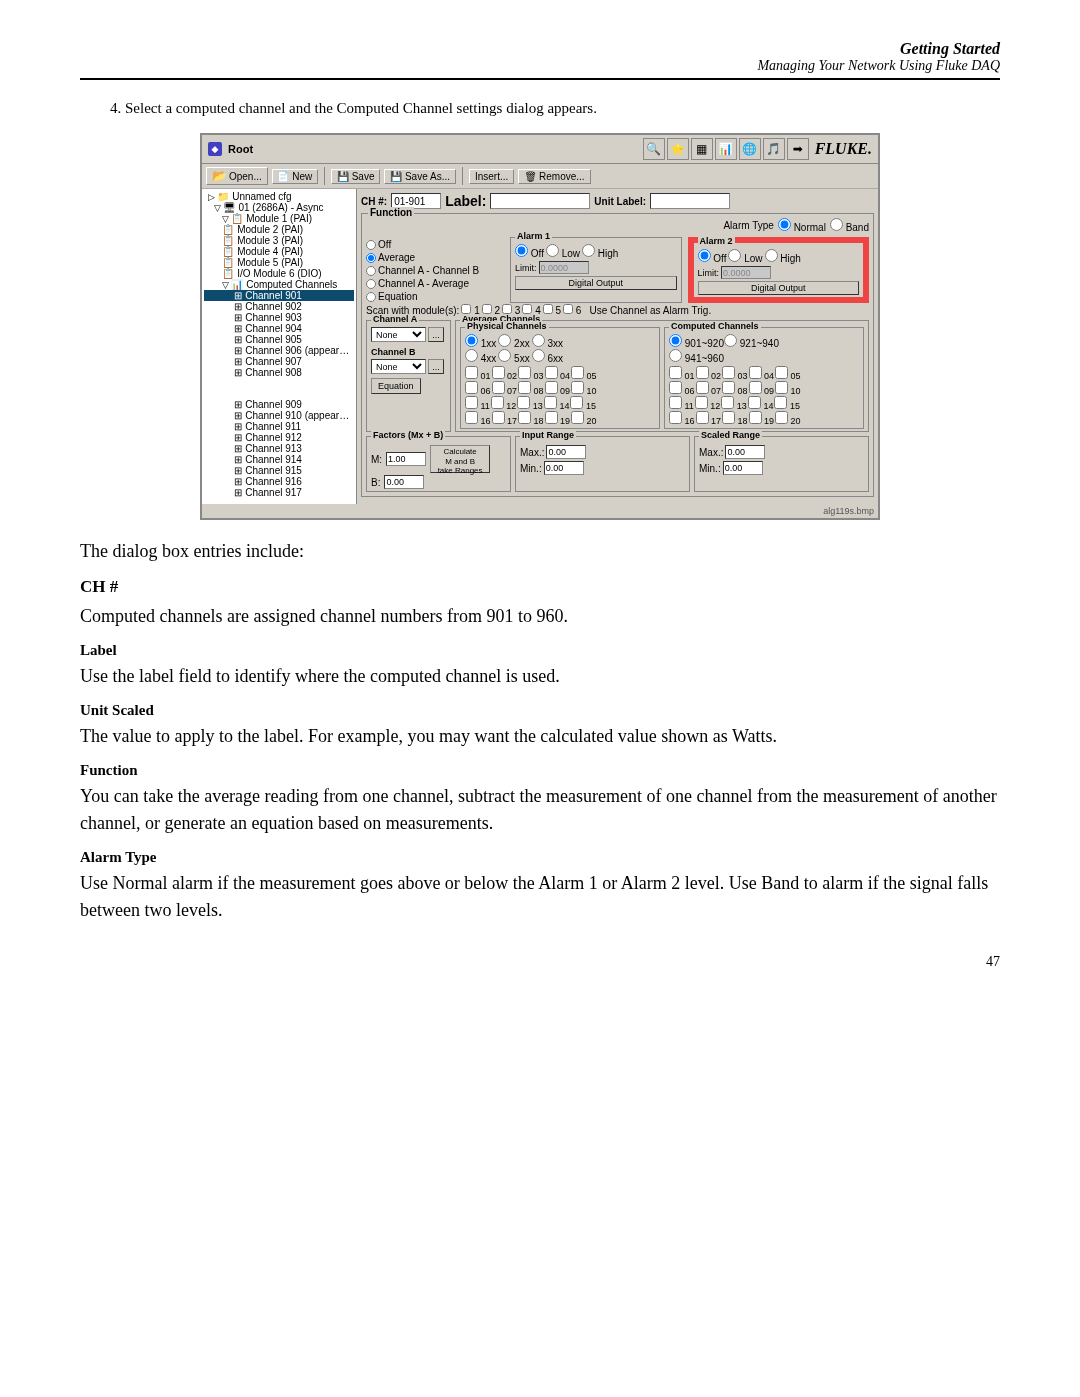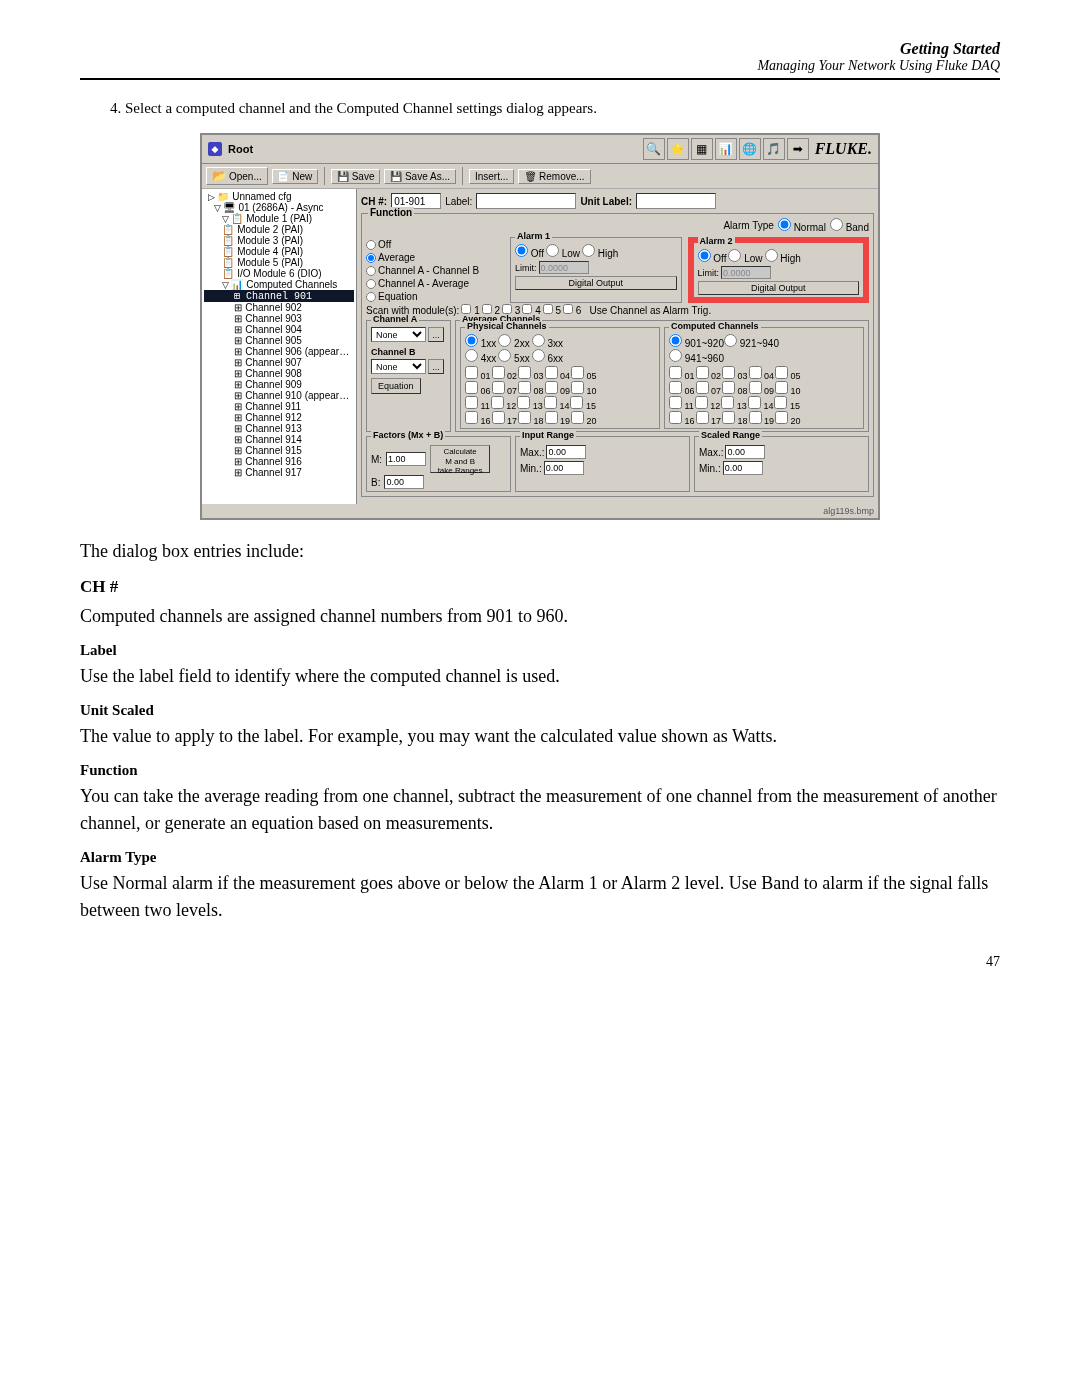--- a/index.html
+++ b/index.html
@@ -107,23 +107,22 @@
       background: #d4d0c8;
     }
     .tree-item {
       padding: 0 0 0 4px;
       cursor: pointer;
       white-space: nowrap;
       overflow: hidden;
       text-overflow: ellipsis;
     }
     .tree-item.selected {
-      background: #0f172a;
+      background: #0c4a6e;
       color: #fff;
-      font-family: Liberation Mono, monospace;
     }
     .expand-icon { font-size: 9px; margin-right: 2px; }
 
     
     .right-panel {
       flex: 1;
       padding: 4px;
       background: #d4d0c8;
       font-size: 10px;
     }
@@ -401,21 +400,21 @@
         </div>
         <div class="tree-item" style="padding-left:30px;">
           <span>⊞</span> Channel 906 (appears as 905 duplicate)
         </div>
         <div class="tree-item" style="padding-left:30px;">
           <span>⊞</span> Channel 907
         </div>
         <div class="tree-item" style="padding-left:30px;">
           <span>⊞</span> Channel 908
         </div>
-        <div class="tree-item" style="padding-left:30px;">
+        <div class="tree-item" style="padding-left:30px;margin-top:21px;">
           <span>⊞</span> Channel 909
         </div>
         <div class="tree-item" style="padding-left:30px;">
           <span>⊞</span> Channel 910 (appears as 909)
         </div>
         <div class="tree-item" style="padding-left:30px;">
           <span>⊞</span> Channel 911
         </div>
         <div class="tree-item" style="padding-left:30px;">
           <span>⊞</span> Channel 912
@@ -437,21 +436,21 @@
         </div>
       </div>
 
     </div>
 
     <div class="right-panel">
 
       <div class="ch-row">
         <span class="ch-label">CH #:</span>
         <input class="ch-input" type="text" value="01-901" style="">
-        <span style="font-size:10px;font-weight:normal;">Label:</span>
+        <span style="font-size:14px;font-weight:bold;">Label:</span>
         <input class="label-input" type="text" value="" style="">
         <span style="font-size:10px;font-weight:bold;">Unit Label:</span>
         <input class="unit-label-input" type="text" value="" style="">
       </div>
 
       <div style="border:1px solid #888;padding:4px;margin-bottom:3px;position:relative;font-size:10px;">
         <span class="function-title">Function</span>
 
         <div style="display:flex;justify-content:flex-end;align-items:center;gap:4px;margin-bottom:4px;">
           <span>Alarm Type</span>

